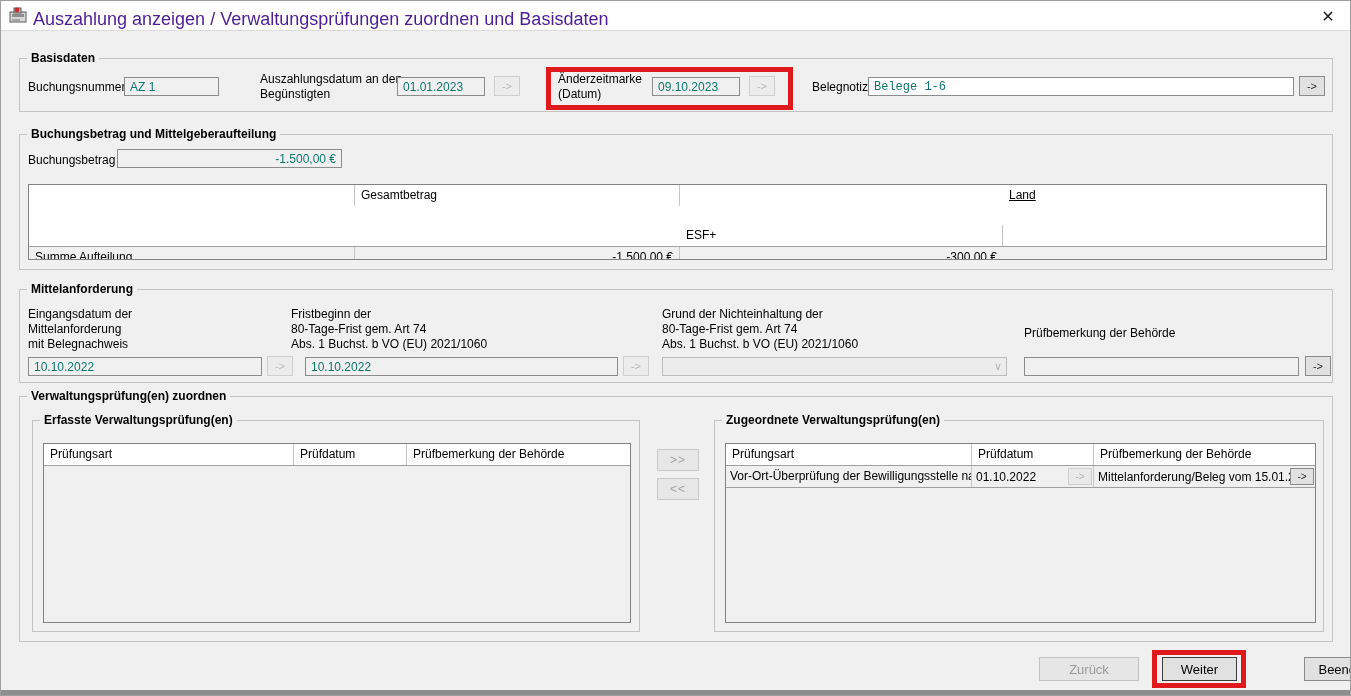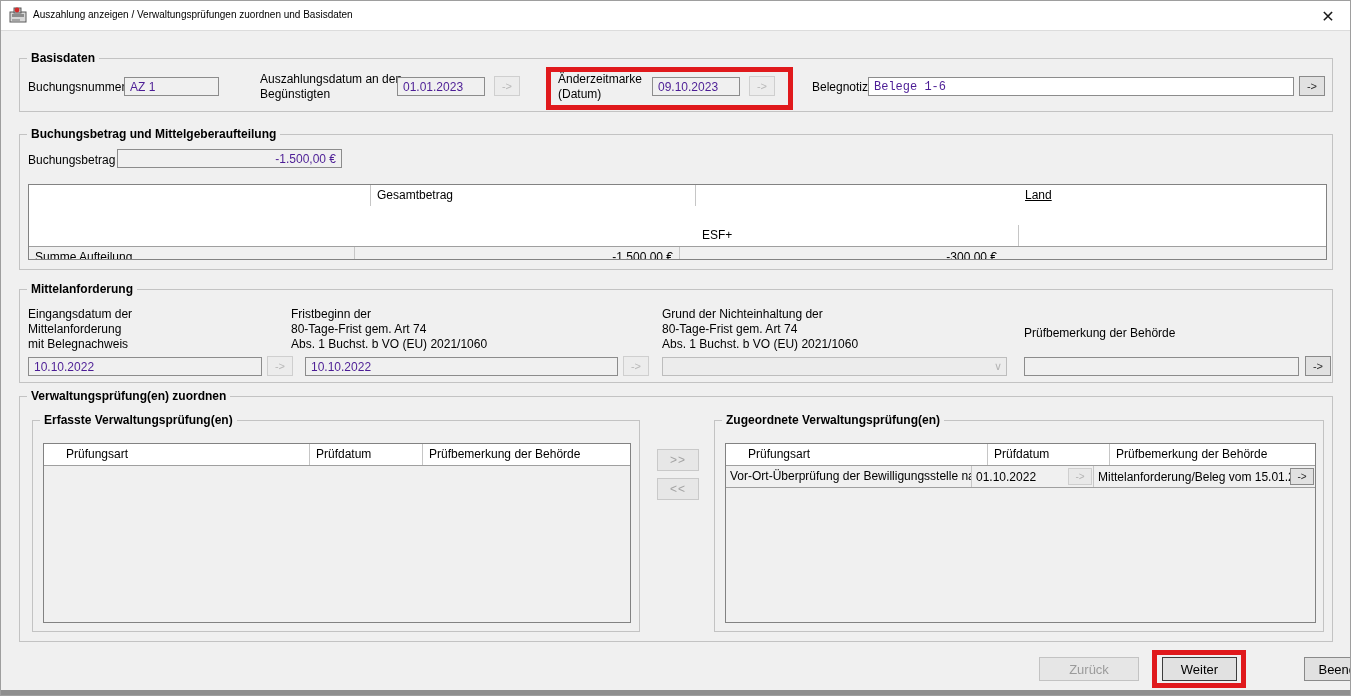--- a/index.html
+++ b/index.html
@@ -2,45 +2,45 @@
 <html><head>
 <meta charset="utf-8">
 <style>
   * { margin:0; padding:0; box-sizing:border-box; }
   html,body { width:1351px; height:696px; background:#e8e8e8; font-family:"Liberation Sans", sans-serif; }
   .dialog { position:relative; width:1351px; height:696px; background:#f0f0f0; border:1px solid #9e9e9e; overflow:hidden; }
   .abs { position:absolute; }
 
   
   .titlebar { position:absolute; left:0; top:0; width:100%; height:30px; background:#ffffff; border-bottom:1px solid #dcdcdc; }
-  .title-text { position:absolute; left:32px; top:8px; font-size:10px; color:#000000; white-space:nowrap; }
+  .title-text { position:absolute; left:32px; top:8px; font-size:18px; color:#4c1d95; white-space:nowrap; }
   .close-btn { position:absolute; right:10px; top:3px; width:24px; height:24px; display:flex; align-items:center; justify-content:center; font-size:16px; color:#1a1a1a; cursor:default; }
 
   
   .groupbox { position:absolute; border:1px solid #c3c3c3; }
   .gtitle { position:absolute; top:-8px; left:7px; background:#f0f0f0; padding:0 4px; font-weight:bold; font-size:12px; color:#000; white-space:nowrap; }
 
   .lbl { position:absolute; font-size:12px; color:#000; white-space:nowrap; }
   .lbl-multi { position:absolute; font-size:12px; color:#000; line-height:15px; white-space:nowrap; }
 
-  .field { position:absolute; height:19px; border:1px solid #8c8c8c; background:#f0f0f0; font-size:12px; color:#4c1d95; display:flex; align-items:center; padding:0 5px; overflow:hidden; white-space:nowrap; }
+  .field { position:absolute; height:19px; border:1px solid #8c8c8c; background:#f0f0f0; font-size:12px; color:#0f766e; display:flex; align-items:center; padding:0 5px; overflow:hidden; white-space:nowrap; }
   .field.white { background:#ffffff;font-family:Liberation Mono, monospace; }
   .field.right { justify-content:flex-end; }
 
   .mini-btn { position:absolute; width:26px; height:20px; font-size:11px; display:flex; align-items:center; justify-content:center; }
   .mini-btn.dis { background:#ececec; border:1px solid #cfcfcf; color:#b8b8b8; }
   .mini-btn.en  { background:#e1e1e1; border:1px solid #8a8a8a; color:#2b2b2b; }
 
   .combo { position:absolute; height:19px; border:1px solid #bdbdbd; background:#ececec; display:flex; align-items:center; justify-content:flex-end; padding-right:4px; }
   .combo .chev { color:#b5b5b5; font-size:11px; }
 
   
   .tbl { position:absolute; border:1px solid #828282; background:#f0f0f0; overflow:hidden; }
   .trow { display:flex; width:100%; }
-  .thead { background:#ffffff; border-bottom:1px solid #9f9f9f;padding-left:16px; }
+  .thead { background:#ffffff; border-bottom:1px solid #9f9f9f; }
   .tdata { background:#f0f0f0; border-bottom:1px solid #9f9f9f; }
   .tcell { height:21px; line-height:20px; font-size:12px; color:#000; padding:0 6px; border-right:1px solid #c6c6c6; overflow:hidden; white-space:nowrap; flex:none; }
   .tcell.last { border-right:none; }
   .tcell.num { text-align:right; }
   .tcell.flexc { display:flex; align-items:center; padding:0 0 0 4px;justify-content:center; }
   .tcell.flexc .celltext { flex:1; overflow:hidden; white-space:nowrap; font-size:12px; }
   .cell-btn { width:24px; height:17px; font-size:10px; display:flex; align-items:center; justify-content:center; flex:none; margin-right:1px; }
   .cell-btn.dis { background:#e9e9e9; border:1px solid #cfcfcf; color:#b5b5b5; }
   .cell-btn.en  { background:#e1e1e1; border:1px solid #8a8a8a; color:#2b2b2b; }
 

